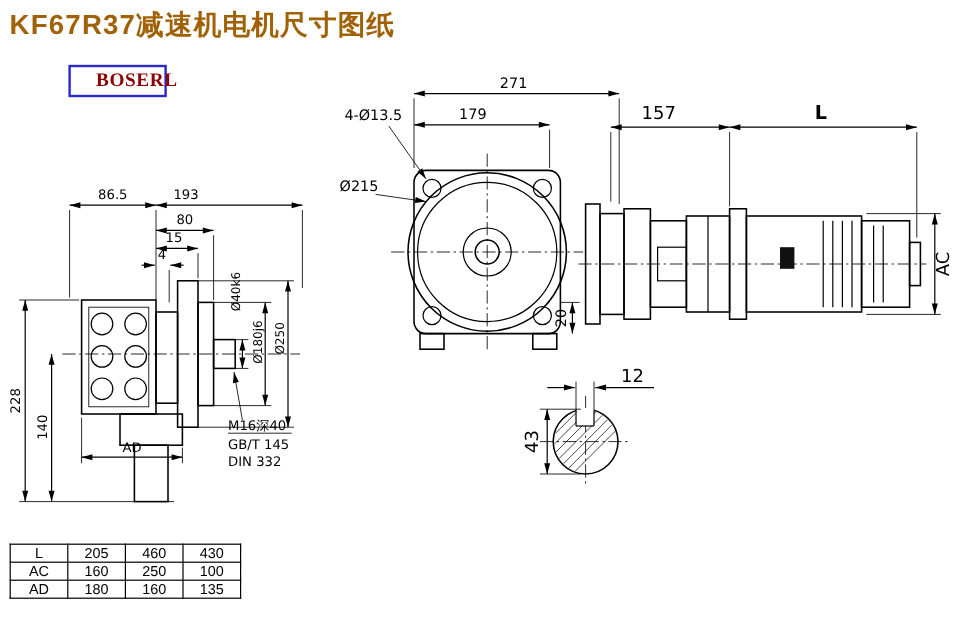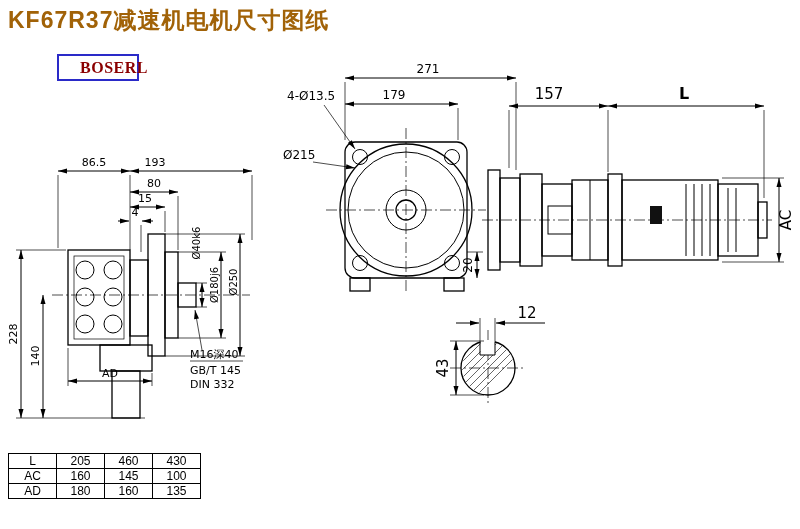--- a/index.html
+++ b/index.html
@@ -220,21 +220,21 @@
   <tbody>
   <tr>
     <td>L</td>
     <td>205</td>
     <td>460</td>
     <td>430</td>
   </tr>
   <tr>
     <td>AC</td>
     <td>160</td>
-    <td>145</td>
+    <td>250</td>
     <td>100</td>
   </tr>
   <tr>
     <td>AD</td>
     <td>180</td>
     <td>160</td>
     <td>135</td>
   </tr>
 </tbody>
   </table>

